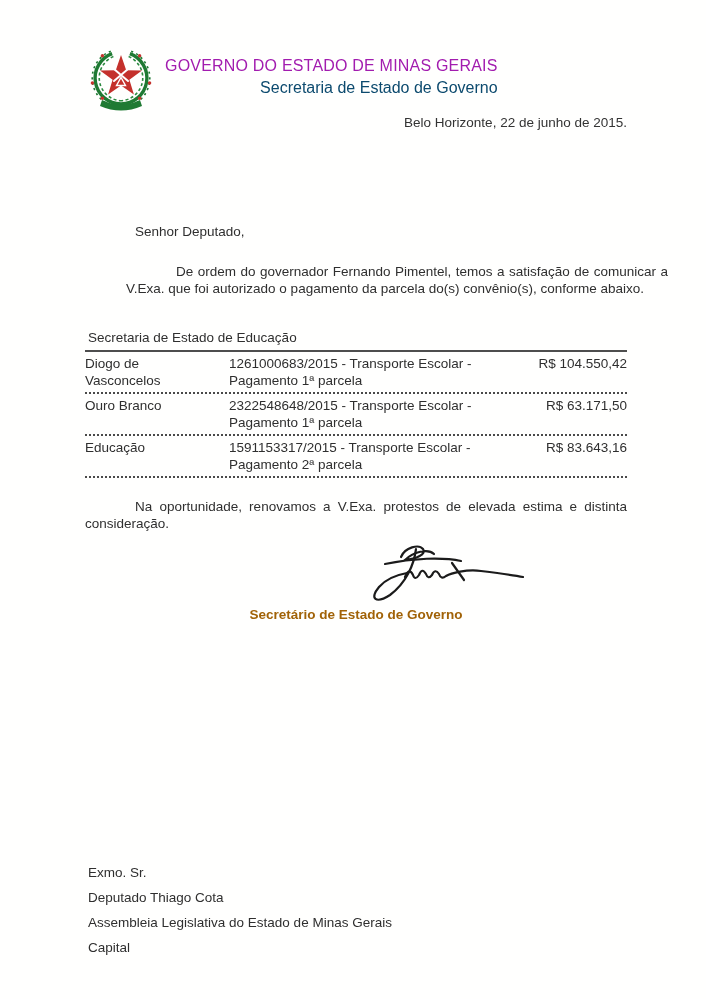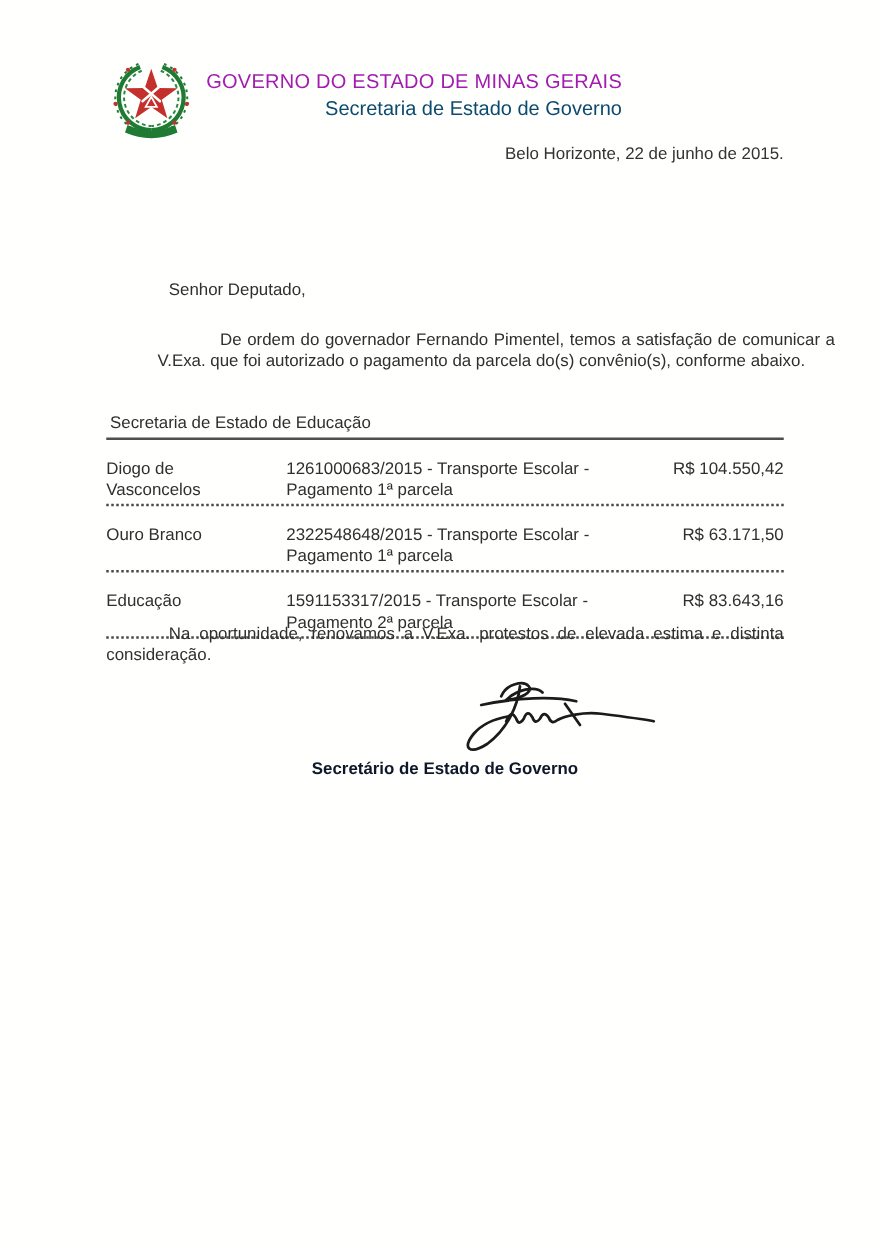--- a/index.html
+++ b/index.html
@@ -82,21 +82,21 @@
   .conv-table {
     position: absolute;
     top: 350px;
     left: 85px;
     width: 542px;
     border-top: 2px solid #4e4e4e;
   }
   .t-row {
     display: grid;
     grid-template-columns: 144px 281px 117px;
-    padding-top: 14px;
+    padding-top: 3px;
     border-bottom: 2px dotted #4a4a4a;
   }
   .t-cell {
     font-size: 13.5px;
     line-height: 17px;
     white-space: pre-line;
     padding-bottom: 3px;
   }
   .t-value { text-align: right; }
 
@@ -118,21 +118,21 @@
   .sig-name {
     font-size: 13.5px;
     font-weight: bold;
     margin-top: -10px;
     color: #222;
   }
   .sig-title {
     font-size: 13.5px;
     font-weight: bold;
     margin-top: 2px;
-    color: #0f172a;
+    color: #a16207;
   }
 
   
   .recipient {
     position: absolute;
     top: 860px;
     left: 88px;
     font-size: 13.5px;
   }
   .recipient-line { line-height: 25px; }
@@ -210,14 +210,20 @@
         <path d="M 46 14 C 50 4, 64 1, 68 6 C 72 11, 61 16, 50 17 C 58 9, 73 5, 79 11"></path>
         <path d="M 61 6 C 59 22, 51 40, 35 52 C 21 61, 14 56, 24 44 C 30 37, 41 32, 52 30"></path>
         <path d="M 30 21 C 58 15, 88 14, 106 18"></path>
         <path d="M 50 34 q 4 -10 8 -2 q 2 6 6 0 q 3 -8 7 -1 q 2 6 6 1 q 3 -7 7 -1 q 2 6 7 2 C 96 30, 112 26, 126 28 C 142 30, 158 32, 168 34"></path>
         <path d="M 97 20 L 109 37"></path>
       </g>
     </svg>
     <div class="sig-title">Secretário de Estado de Governo</div>
   </div>
 
+  <div class="recipient">
+    <div class="recipient-line">Exmo. Sr.</div>
+    <div class="recipient-line">Deputado Thiago Cota</div>
+    <div class="recipient-line">Assembleia Legislativa do Estado de Minas Gerais</div>
+    <div class="recipient-line">Capital</div>
+  </div>
 
 </div>
 
 </body></html>

